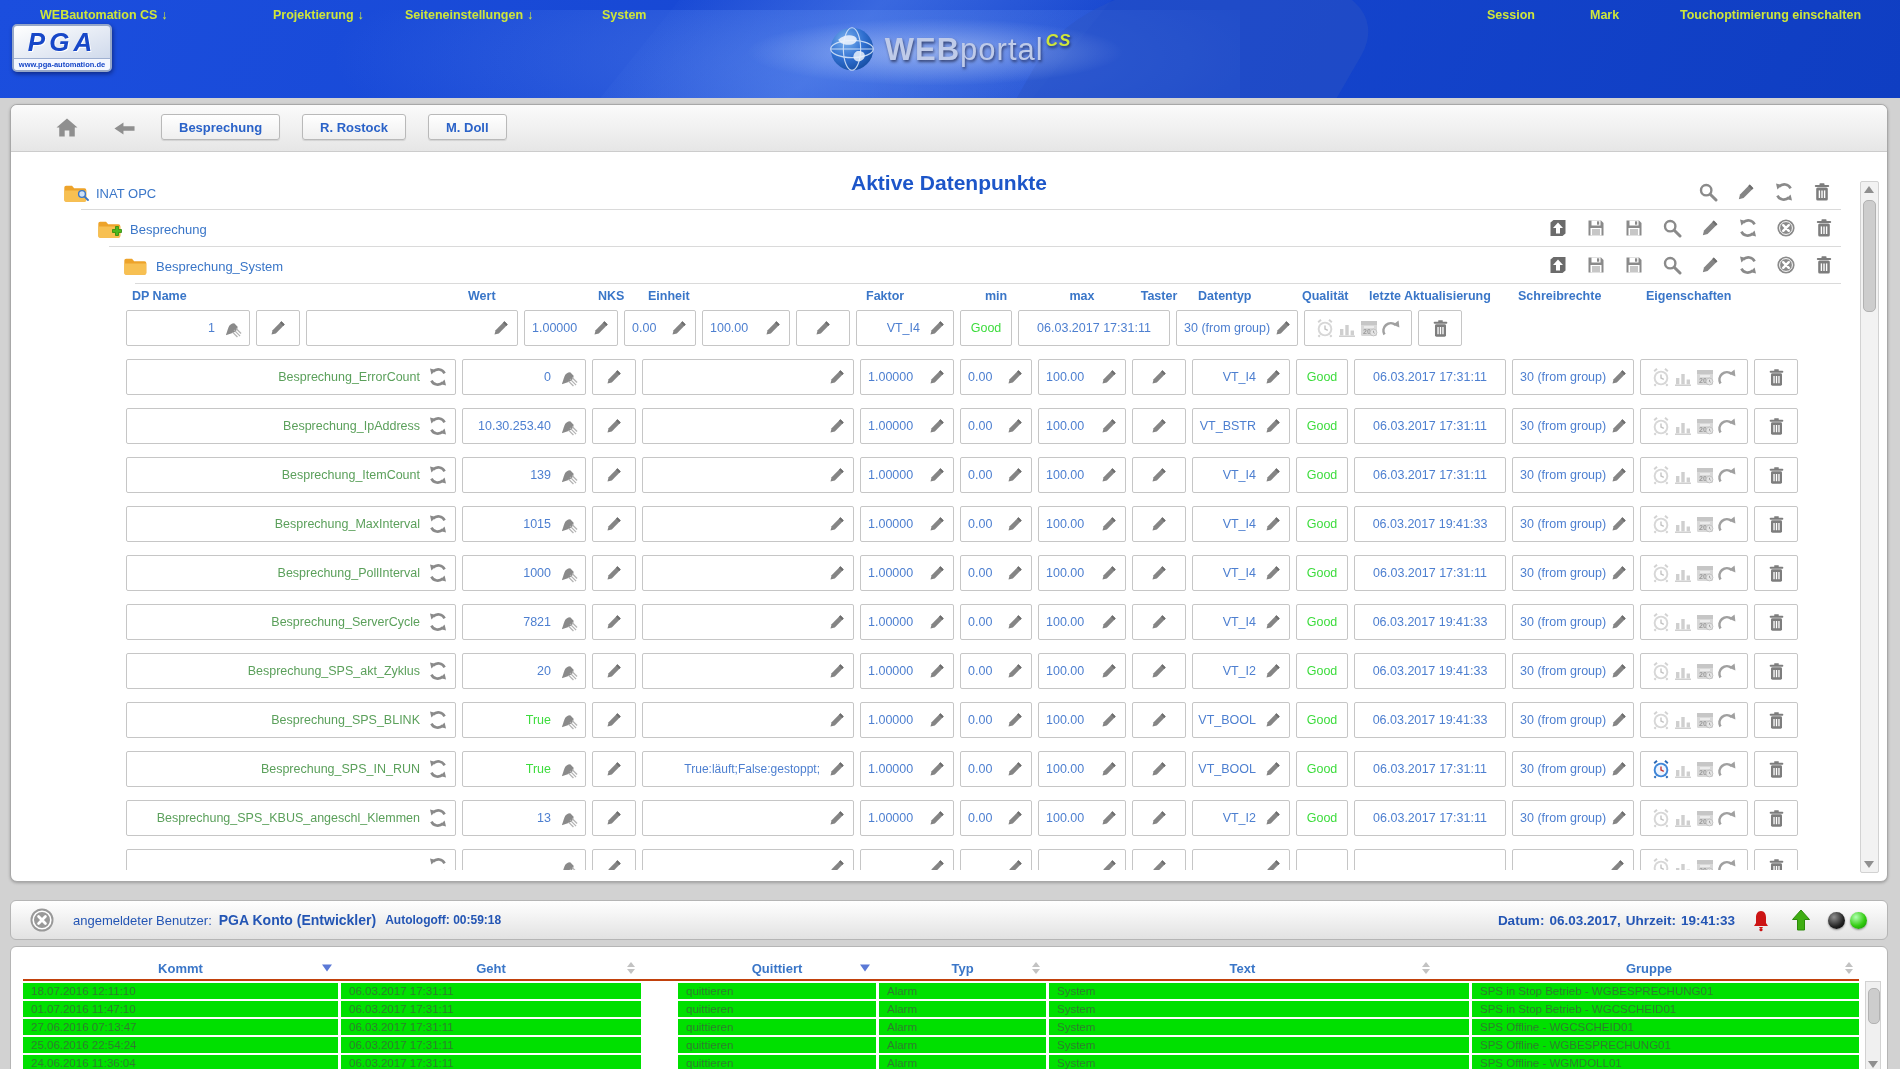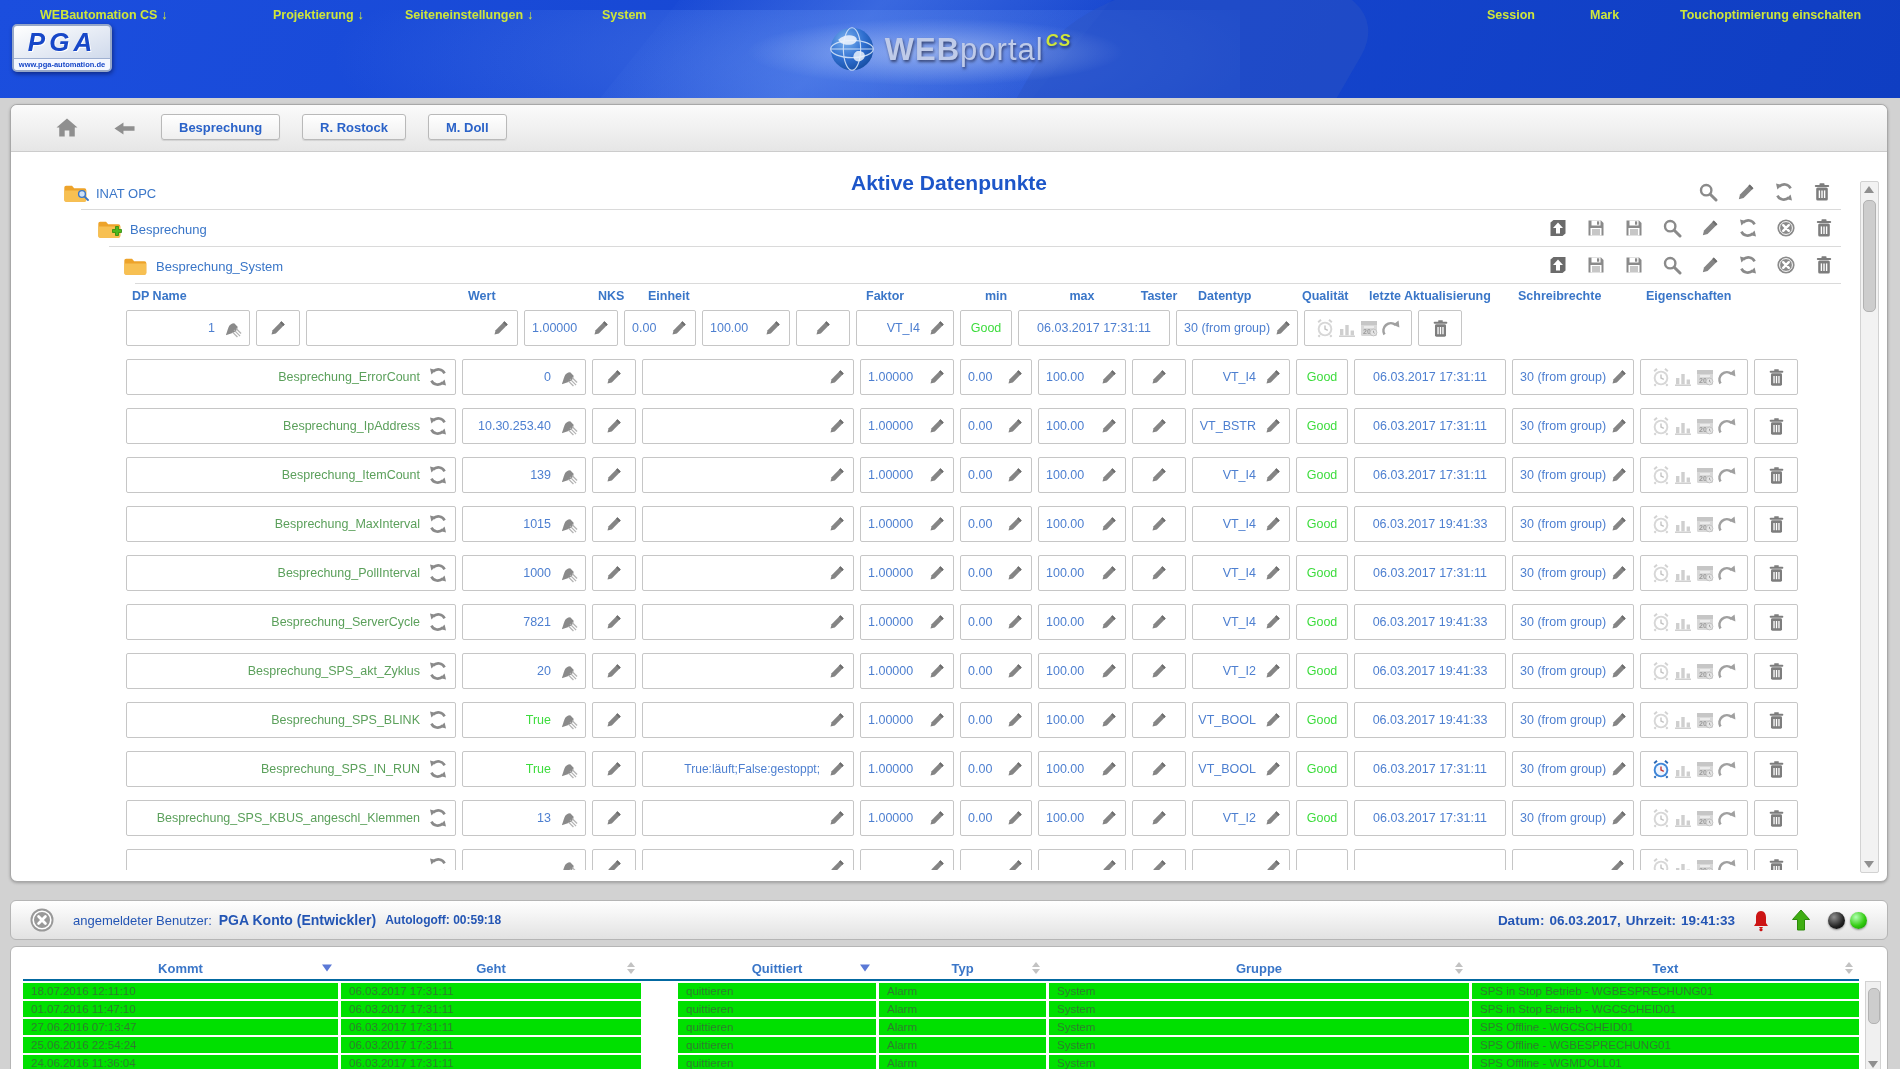--- a/index.html
+++ b/index.html
@@ -110,21 +110,21 @@
   .sb-bell{position:absolute;right:116px;top:8px;cursor:pointer;}
   .sb-uparrow{position:absolute;right:76px;top:8px;cursor:pointer;}
   .sphere{position:absolute;top:11px;width:17px;height:17px;border-radius:50%;box-shadow:0 1px 2px rgba(0,0,0,.4);}
   .sphere.dark{right:42px;background:radial-gradient(circle at 35% 30%,#909090,#222 60%,#000);}
   .sphere.green{right:20px;background:radial-gradient(circle at 35% 30%,#b2ffb2,#33cc11 55%,#0f8800);}
 
   
   .alarm-panel{position:absolute;left:10px;top:946px;width:1878px;height:130px;box-sizing:border-box;
                background:#fff;border:1px solid #b5b5b5;border-radius:6px 6px 0 0;overflow:hidden;}
   .alarm-table{position:absolute;left:12px;top:10px;right:28px;}
-  .alarm-header{display:flex;gap:3px;height:22px;border-bottom:2px solid #0369a1;}
+  .alarm-header{display:flex;gap:3px;height:22px;border-bottom:2px solid #c2410c;}
   .ah-cell{position:relative;display:flex;align-items:center;justify-content:center;
            color:var(--link-blue);font-weight:bold;font-size:13px;cursor:pointer;}
   .ac1{width:315px;} .ac2{width:300px;} .ac3{width:198px;margin-left:34px;} .ac4{width:167px;} .ac5{width:420px;} .ac6{flex:1;}
   .sortwrap{position:absolute;right:6px;top:50%;transform:translateY(-50%);display:flex;flex-direction:column;gap:2px;align-items:center;}
   .sort-desc{width:0;height:0;border-left:5px solid transparent;border-right:5px solid transparent;border-top:7px solid #5b79d6;}
   .tri-up{width:0;height:0;border-left:4px solid transparent;border-right:4px solid transparent;border-bottom:5px solid #c2c2c2;}
   .tri-down{width:0;height:0;border-left:4px solid transparent;border-right:4px solid transparent;border-top:5px solid #c2c2c2;}
   .alarm-rows{display:flex;flex-direction:column;gap:2px;margin-top:2px;}
   .alarm-row{display:flex;gap:3px;height:16px;cursor:pointer;}
   .ar-cell{box-sizing:border-box;background:var(--alarm-row-green);color:var(--alarm-text-green);
@@ -2370,29 +2370,29 @@
             <span class="sort-desc"></span>
           </span>
         </div>
         <div class="ah-cell ac4">
           <span>Typ</span>
           <span class="sortwrap">
             <span class="tri-up"></span>
             <span class="tri-down"></span>
           </span>
         </div>
-        <div class="ah-cell ac5">
-          <span>Gruppe</span>
+        <div class="ah-cell ac6">
+          <span>Text</span>
           <span class="sortwrap">
             <span class="tri-up"></span>
             <span class="tri-down"></span>
           </span>
         </div>
-        <div class="ah-cell ac6">
-          <span>Text</span>
+        <div class="ah-cell ac5">
+          <span>Gruppe</span>
           <span class="sortwrap">
             <span class="tri-up"></span>
             <span class="tri-down"></span>
           </span>
         </div>
       </div>
     <div class="alarm-rows">
         <div class="alarm-row">
           <div class="ar-cell ac1">18.07.2016 12:11:10</div>
           <div class="ar-cell ac2">06.03.2017 17:31:11</div>

